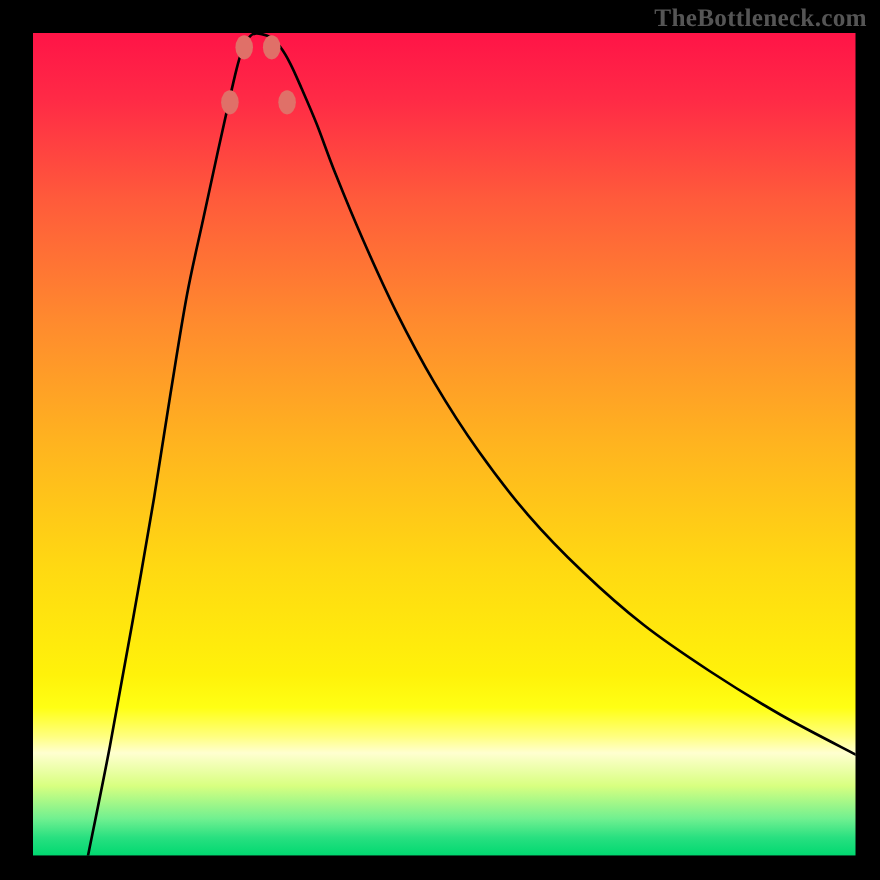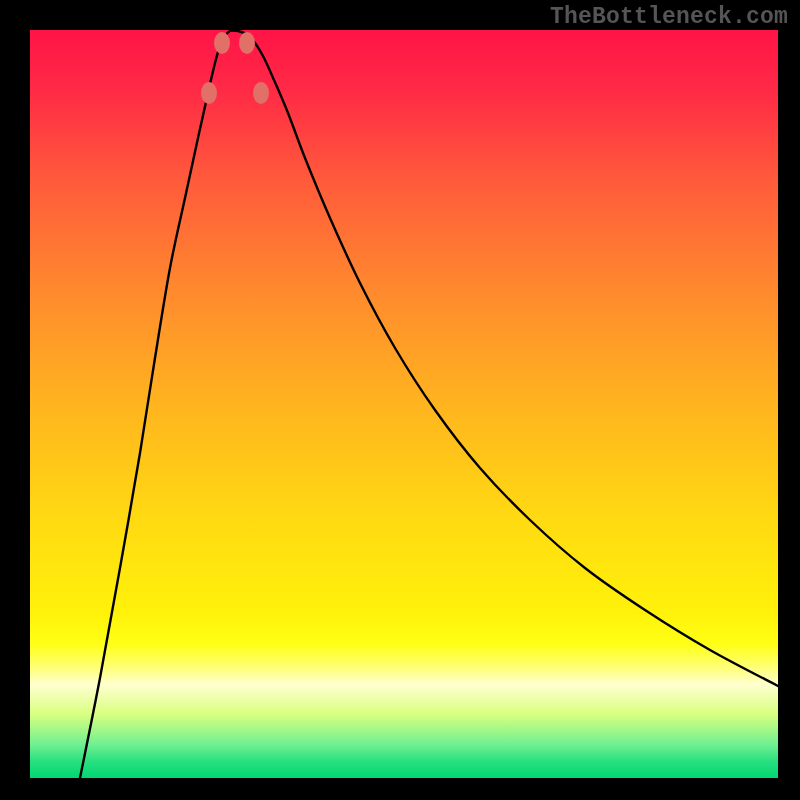--- a/index.html
+++ b/index.html
@@ -15,21 +15,21 @@
     width: 800px;
     height: 800px;
     background: #000;
     position: relative;
   }
   .watermark {
     position: absolute;
     top: 4px;
     right: 12px;
     color: #555;
-    font-family: Liberation Mono, monospace;
+    font-family: Liberation Serif, serif;
     font-weight: 600;
     font-size: 23px;
     letter-spacing: 0.2px;
     z-index: 10;
     user-select: none;
   }
   .plot {
     position: absolute;
     left: 30px;
     top: 30px;

